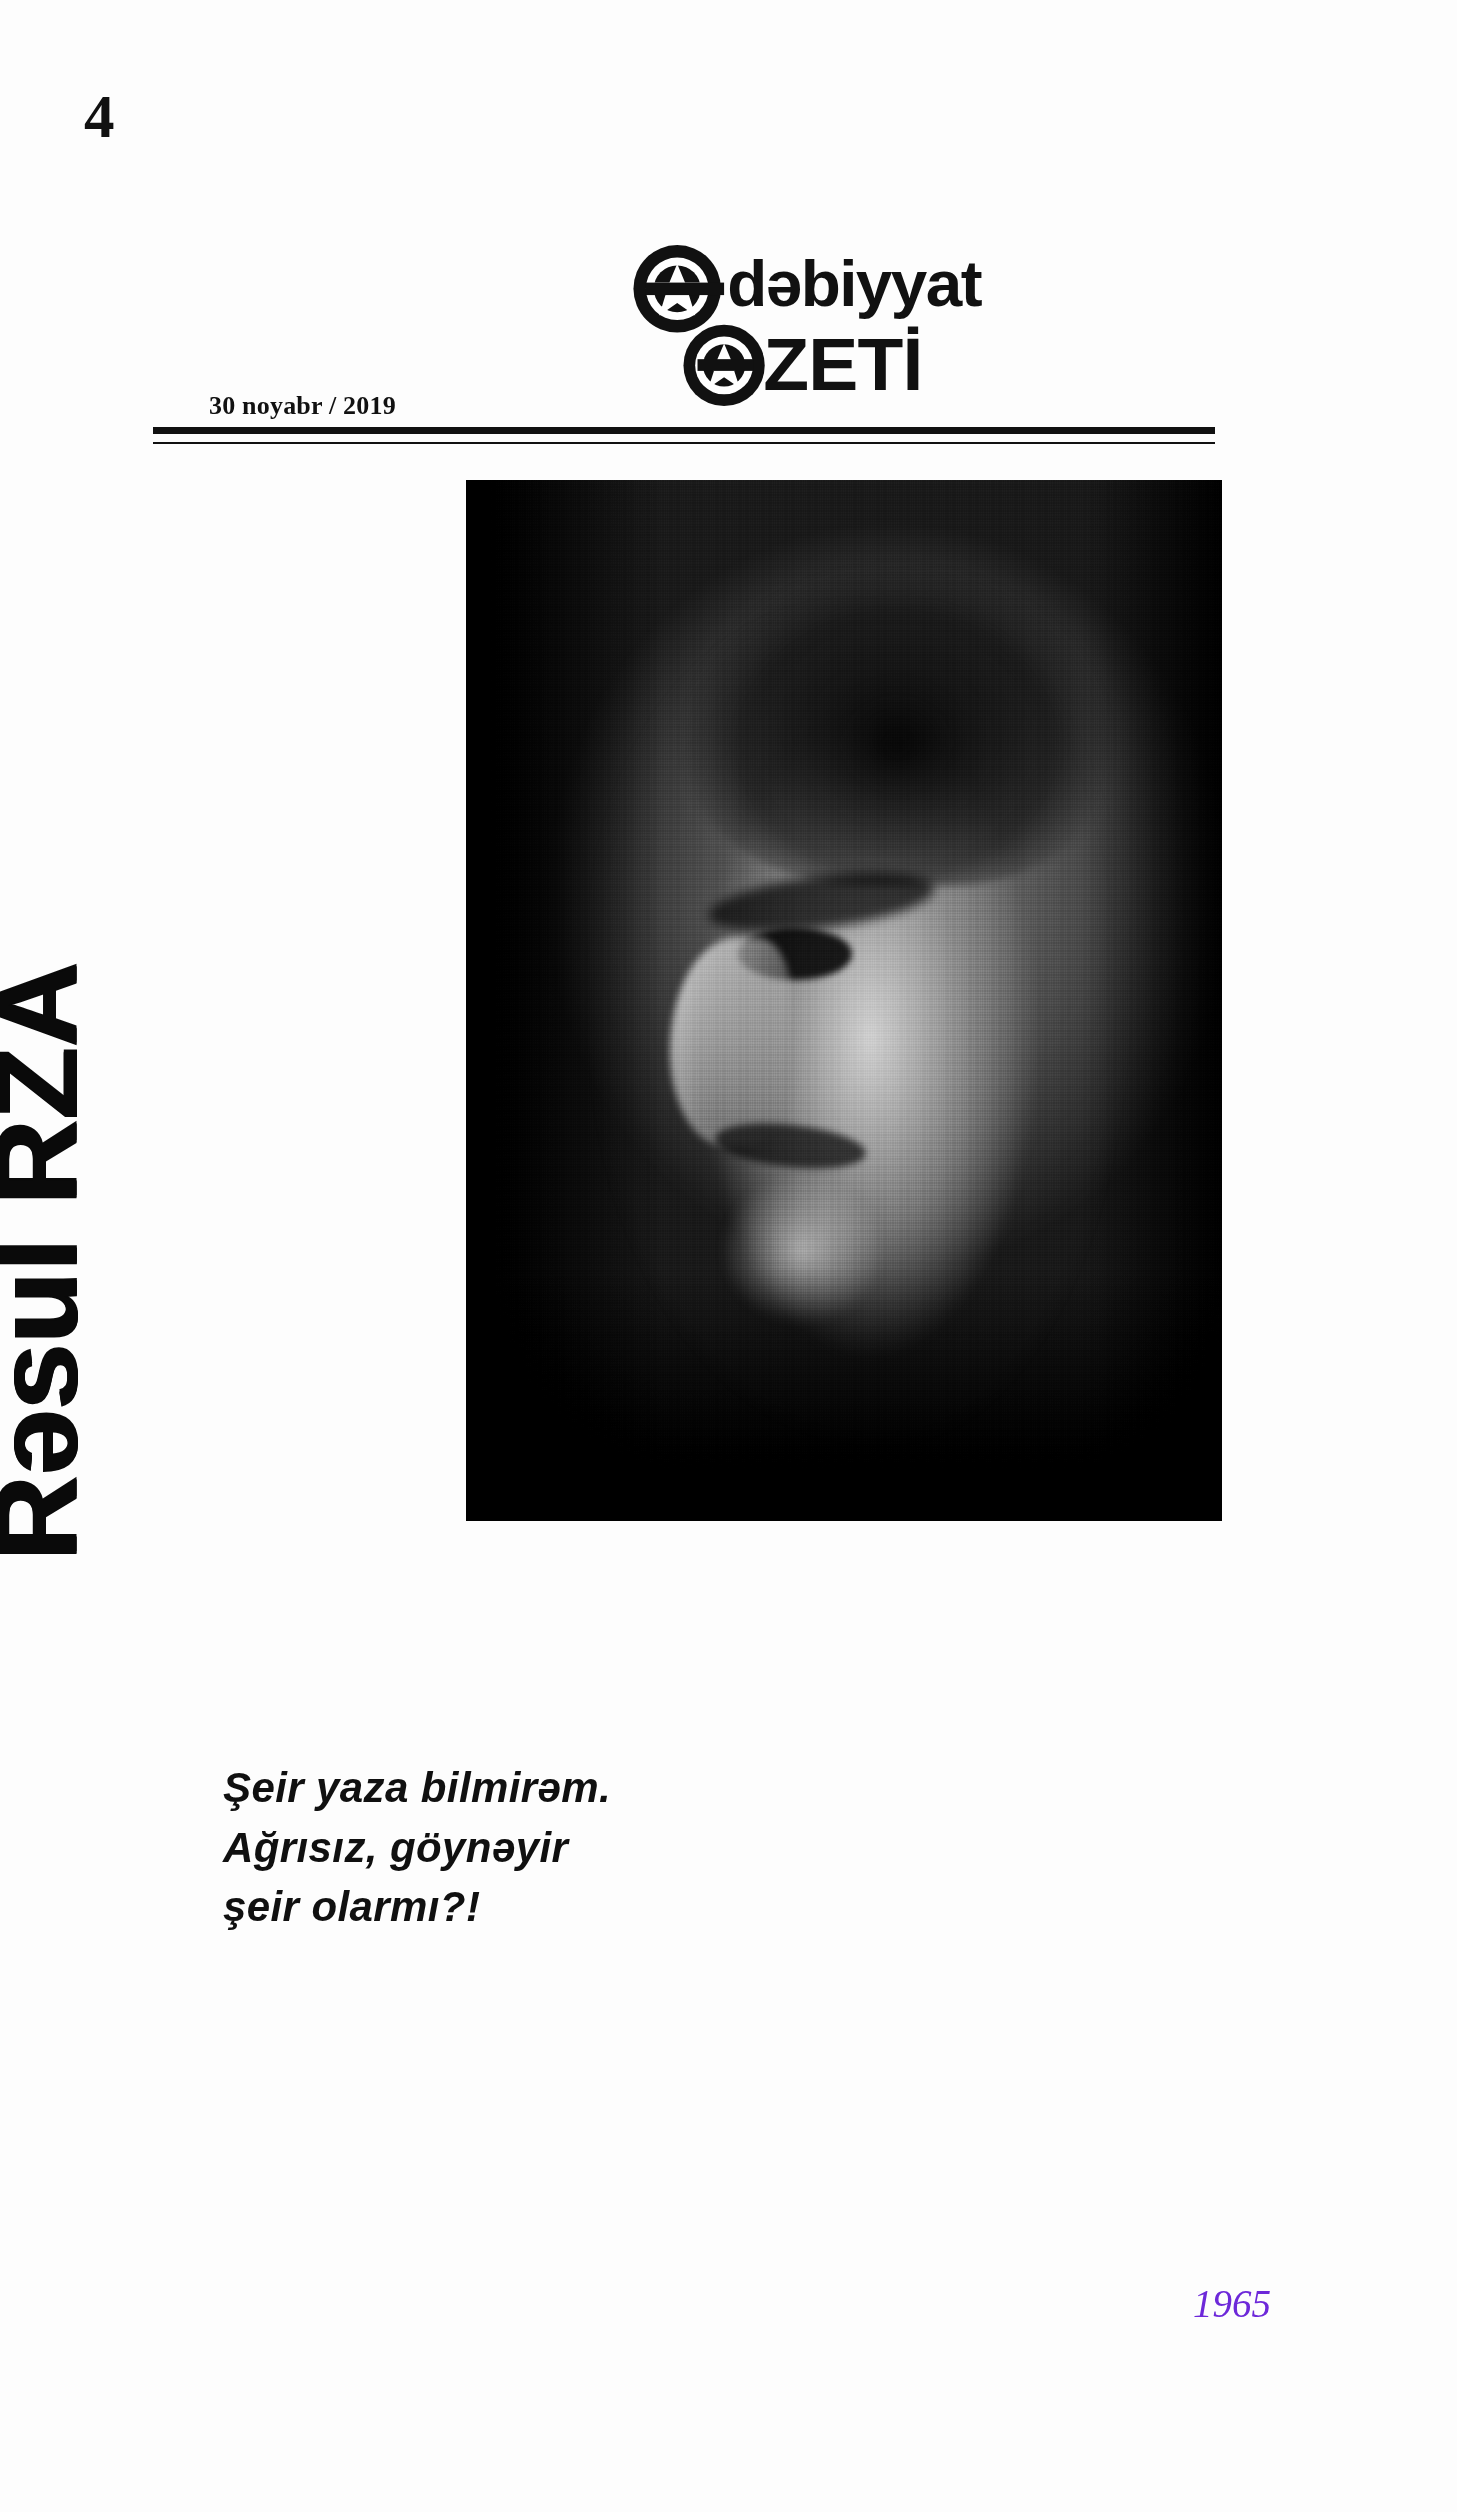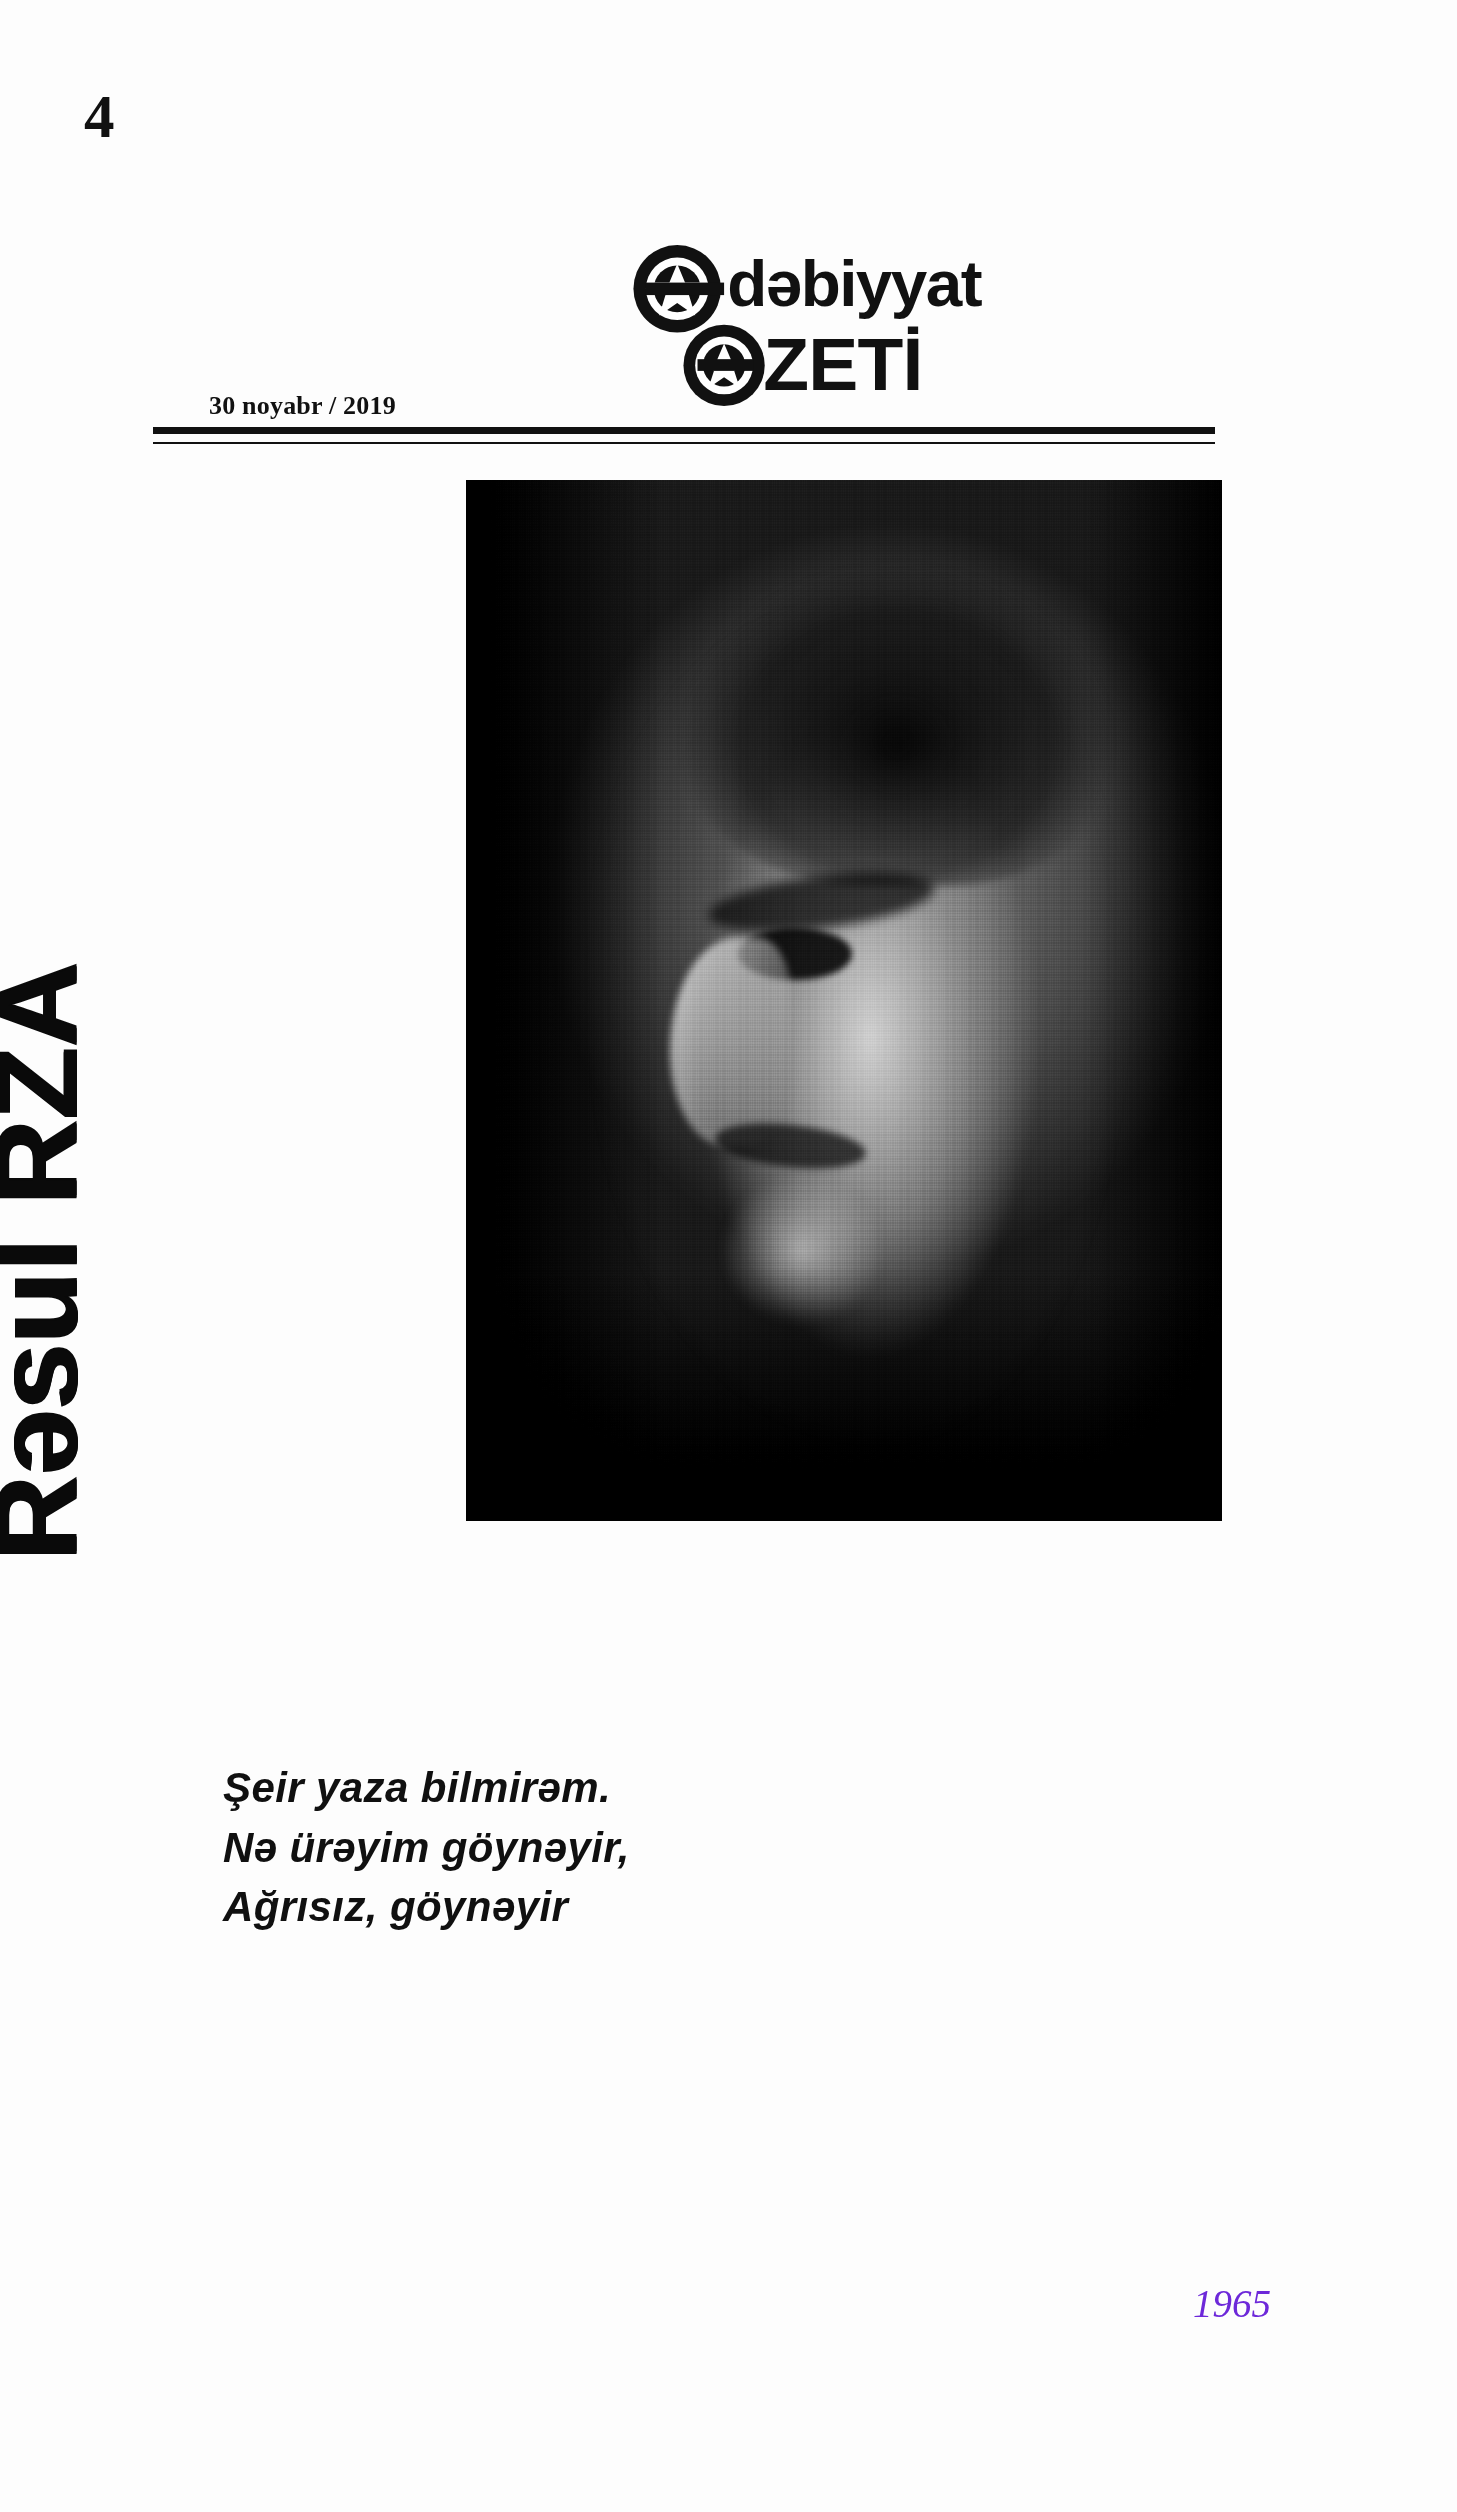--- a/index.html
+++ b/index.html
@@ -307,20 +307,20 @@
     <div class="chin"></div>
     <div class="shadow-left"></div>
     <div class="shadow-right"></div>
     <div class="shadow-bottom"></div>
     <div class="grain"></div>
   </div>
 
 
   <div class="poem-body">
     <span class="line">Şeir yaza bilmirəm.</span>
-    <span class="line">Nə ürəyim göynəyir,</span>
     <span class="line">Ağrısız, göynəyir</span>
+    <span class="line">şeir olarmı?!</span>
   </div>
 
   <div class="poem-year">1965</div>
 
 </div>
 
 
 </body></html>

